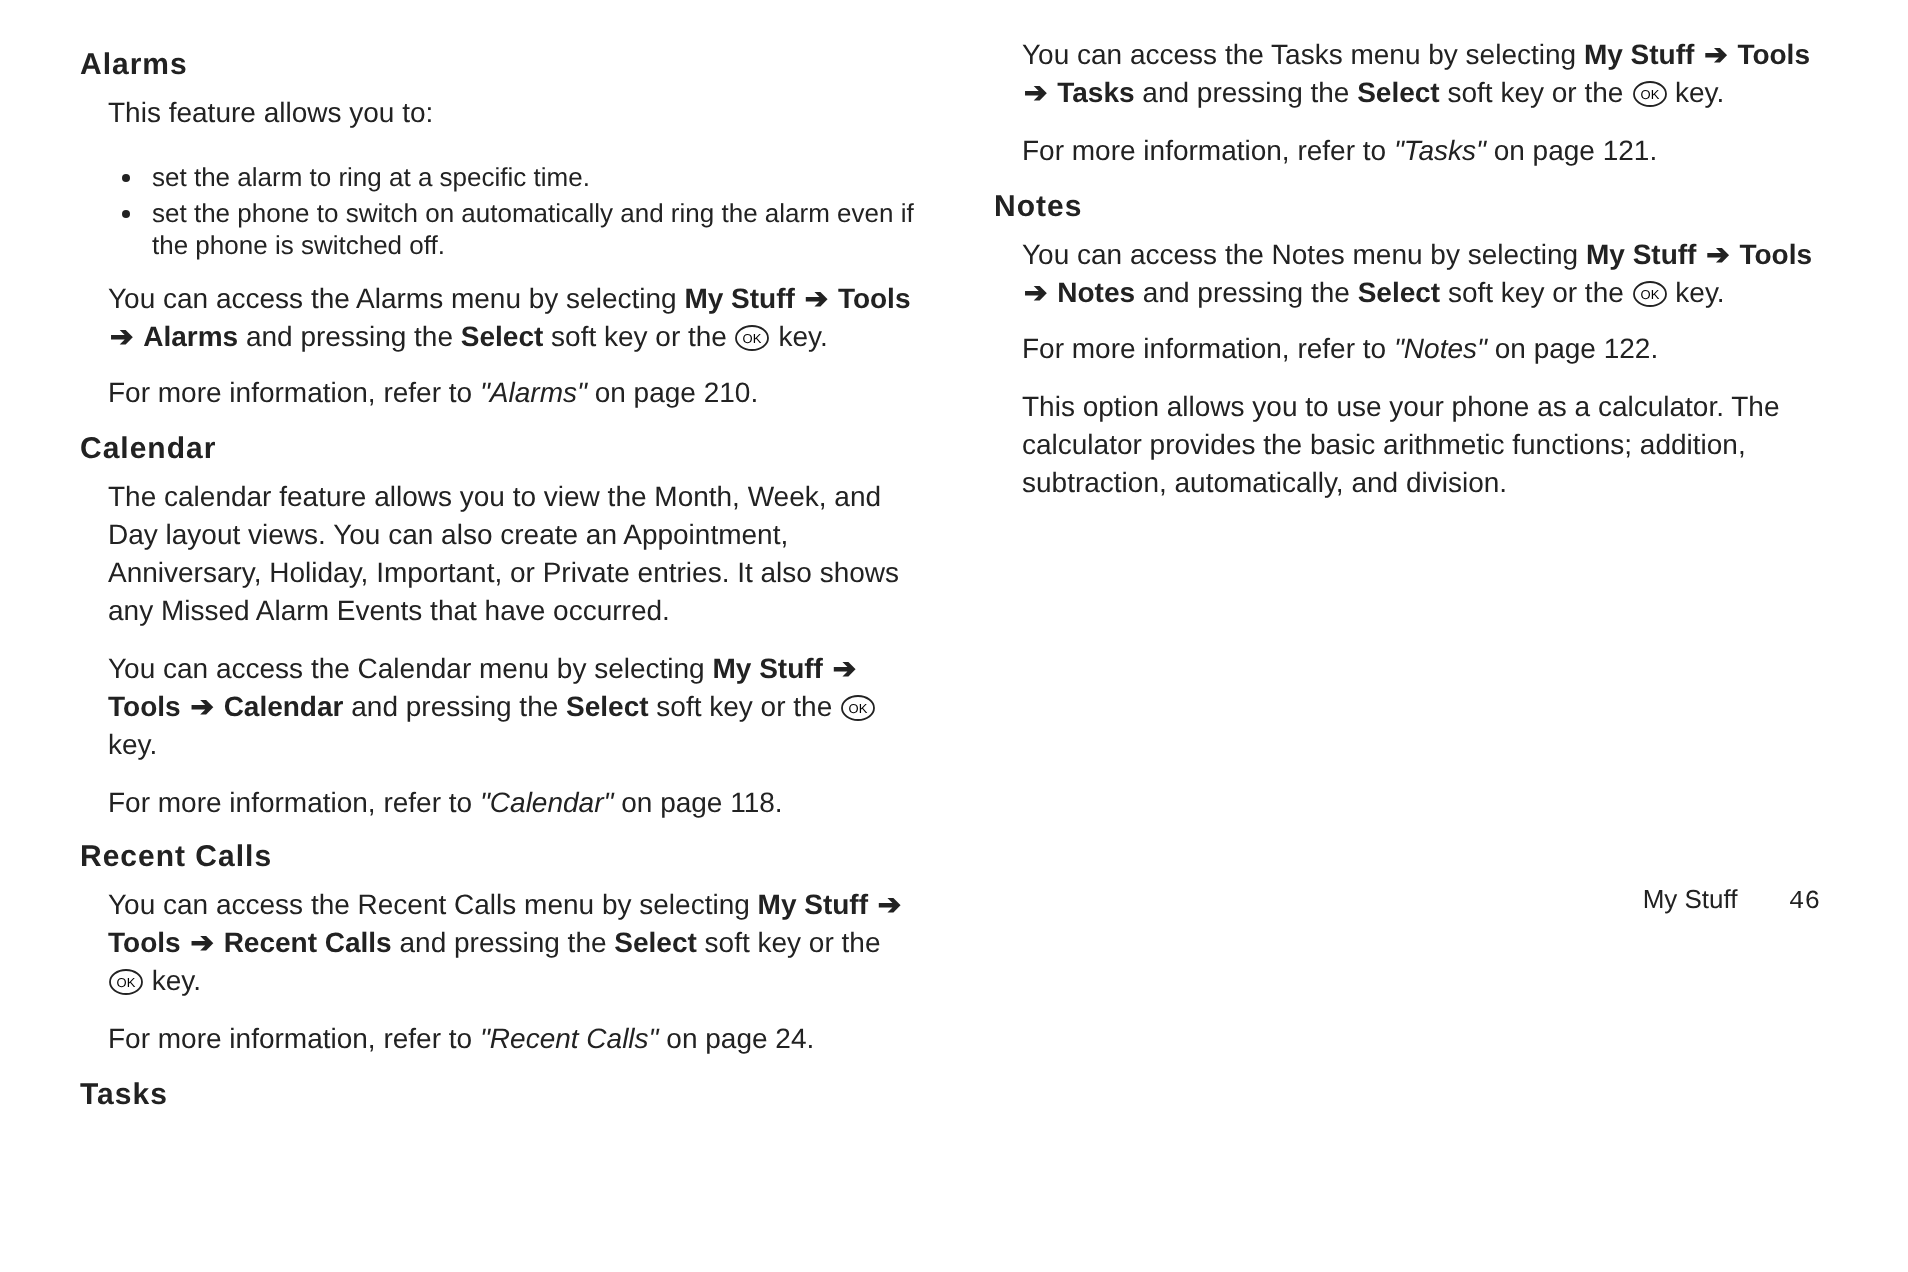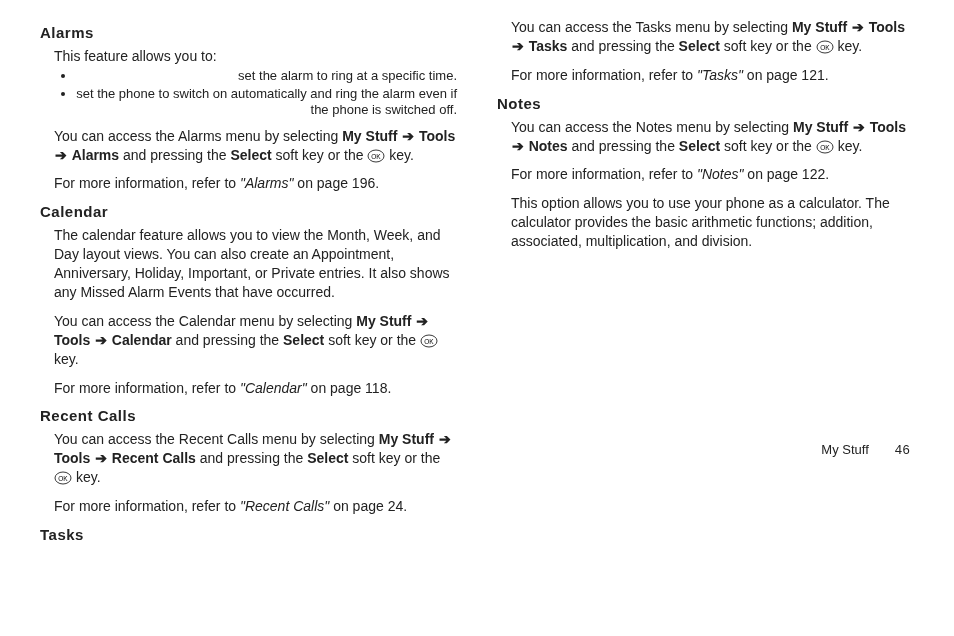--- a/index.html
+++ b/index.html
@@ -39,21 +39,20 @@
   }
   .indent {
     padding-left: 14px;
   }
   .para {
     margin: 6px 0 10px 0;
   }
   ul.bul {
     margin: 2px 0 8px 0;
     padding-left: 22px;
-    text-align: right;
   }
   ul.bul li {
     font-size: 13px;
     line-height: 1.25;
     margin: 2px 0;
   }
   .b { font-weight: 700; }
   .i { font-style: italic; }
   .ok {
     display: inline-block;
@@ -78,37 +77,37 @@
   }
 </style>
 </head>
 <body>
 
 <div class="page">
   <div class="cols">
 
     <div class="h">Alarms</div>
     <div class="indent body">
-      <div class="para" style="margin-bottom:2px">This feature allows you to:</div>
+      <div class="para" style="margin-bottom:15px">This feature allows you to:</div>
       <ul class="bul">
         <li>set the alarm to ring at a specific time.</li>
         <li>set the phone to switch on automatically and ring the alarm even if the phone is switched off.</li>
       </ul>
       <div class="para">
         <span>You can access the Alarms menu by selecting </span><span class="b">My Stuff</span>
         <span class="arrow">➔</span>
         <span class="b">Tools</span>
         <span class="arrow">➔</span>
         <span class="b">Alarms</span><span> and pressing the </span><span class="b">Select</span><span> soft key or the </span><span class="ok"><svg width="18" height="14" viewBox="0 0 18 14">
               <ellipse cx="9" cy="7" rx="8" ry="6" fill="none" stroke="#222" stroke-width="0.9"></ellipse>
               <text x="9" y="9.5" text-anchor="middle" font-size="6.5" font-family="Arial">OK</text>
             </svg></span><span> key.</span>
       </div>
       <div class="para">
-        <span>For more information, refer to </span><span class="i">"Alarms"</span><span>  on page 196.</span>
+        <span>For more information, refer to </span><span class="i">"Alarms"</span><span>  on page 210.</span>
       </div>
     </div>
 
     <div class="h">Calendar</div>
     <div class="indent body">
       <div class="para">The calendar feature allows you to view the Month, Week, and Day layout views. You can also create an Appointment, Anniversary, Holiday, Important, or Private entries. It also shows any Missed Alarm Events that have occurred.</div>
       <div class="para">
         <span>You can access the Calendar menu by selecting </span><span class="b">My Stuff</span>
         <span class="arrow">➔</span>
         <span class="b">Tools</span>
@@ -168,21 +167,21 @@
               <ellipse cx="9" cy="7" rx="8" ry="6" fill="none" stroke="#222" stroke-width="0.9"></ellipse>
               <text x="9" y="9.5" text-anchor="middle" font-size="6.5" font-family="Arial">OK</text>
             </svg></span><span> key.</span>
       </div>
       <div class="para">
         <span>For more information, refer to </span><span class="i">"Notes"</span><span>  on page 122.</span>
       </div>
     </div>
 
     <div class="indent body">
-      <div class="para">This option allows you to use your phone as a calculator. The calculator provides the basic arithmetic functions; addition, associated, multiplication, and division.</div>
+      <div class="para">This option allows you to use your phone as a calculator. The calculator provides the basic arithmetic functions; addition, subtraction, automatically, and division.</div>
     </div>
 
   </div>
 
   <div class="footer">
     <span>My Stuff</span>
     <span class="pn">46</span>
   </div>
 </div>
 

